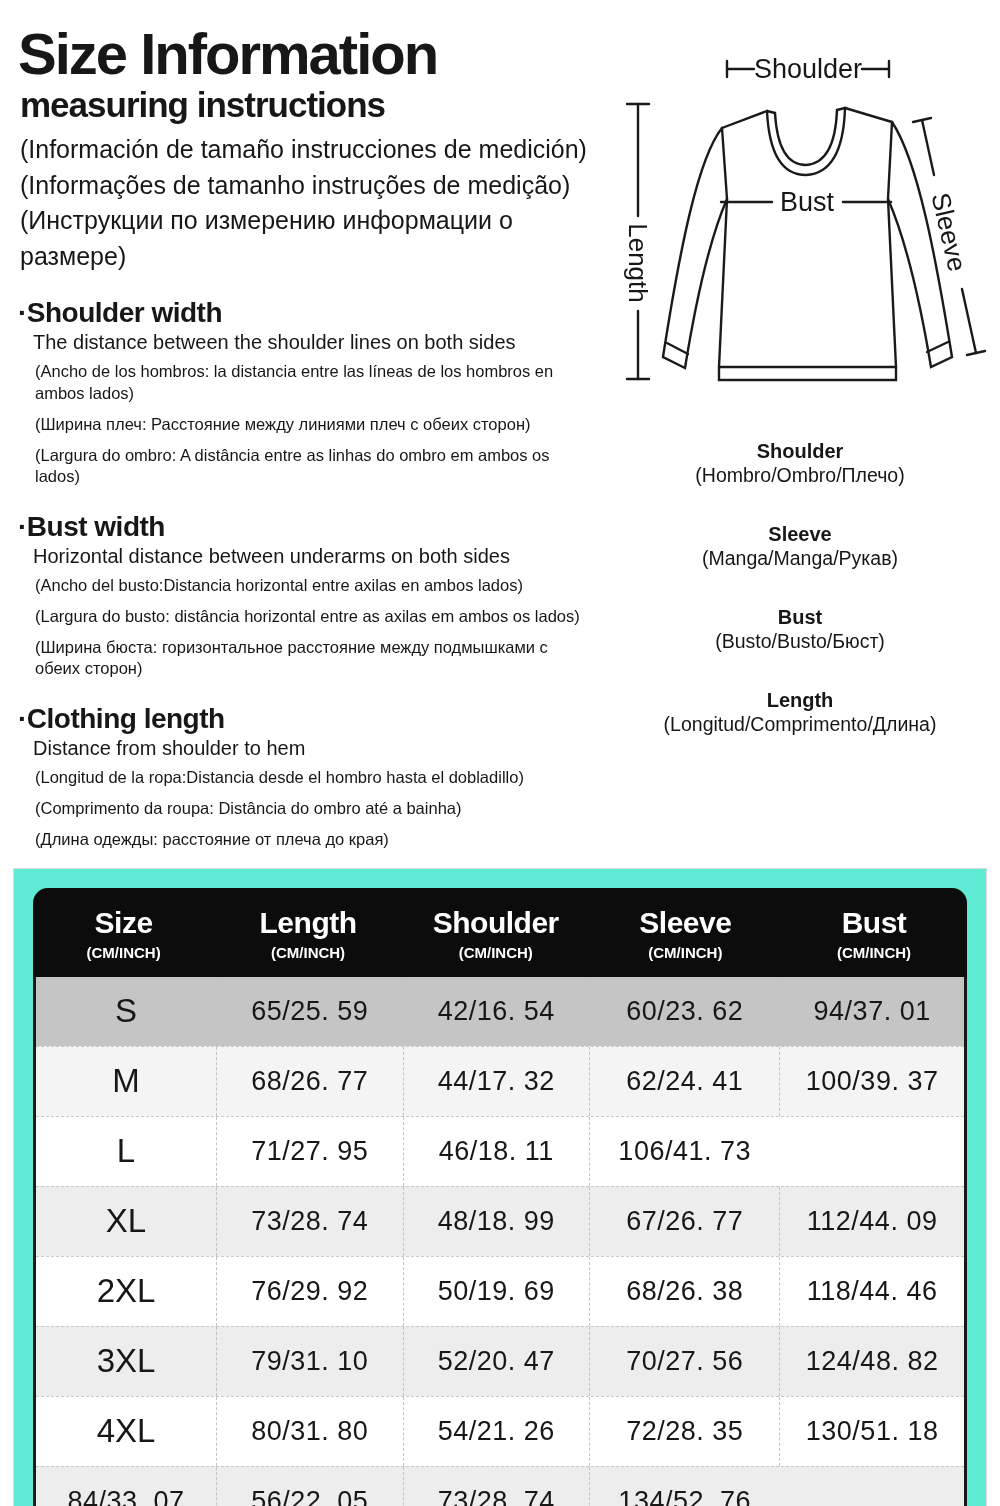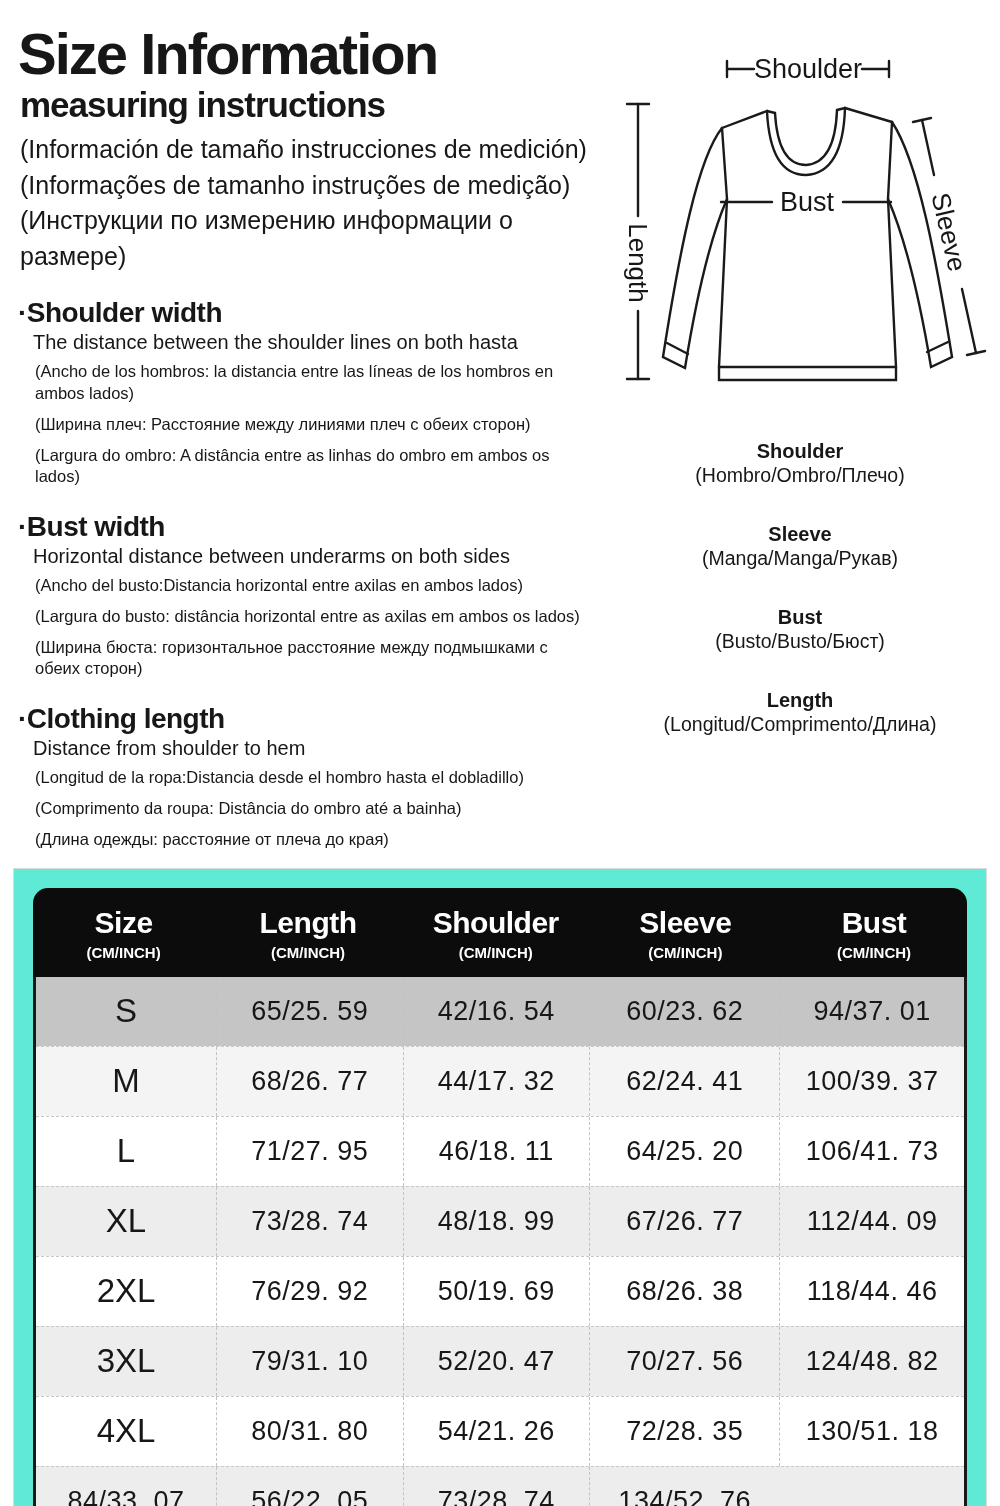--- a/index.html
+++ b/index.html
@@ -52,21 +52,21 @@
 
   <div class="intro">
     <h1 class="page-title">Size Information</h1>
     <div class="page-subtitle">measuring instructions</div>
     <div class="intro-trans">(Información de tamaño instrucciones de medición)</div>
     <div class="intro-trans">(Informações de tamanho instruções de medição)</div>
     <div class="intro-trans">(Инструкции по измерению информации о размере)</div>
 
     <div class="sec">
       <div class="sec-head"><span>·</span><span>Shoulder width</span></div>
-      <div class="sec-desc">The distance between the shoulder lines on both hasta</div>
+      <div class="sec-desc">The distance between the shoulder lines on both sides</div>
       <div class="sec-trans">(Ancho de los hombros: la distancia entre las líneas de los hombros en ambos lados)</div>
       <div class="sec-trans">(Ширина плеч: Расстояние между линиями плеч с обеих сторон)</div>
       <div class="sec-trans">(Largura do ombro: A distância entre as linhas do ombro em ambos os lados)</div>
     </div>
 
     <div class="sec">
       <div class="sec-head"><span>·</span><span>Bust width</span></div>
       <div class="sec-desc">Horizontal distance between underarms on both sides</div>
       <div class="sec-trans">(Ancho del busto:Distancia horizontal entre axilas en ambos lados)</div>
       <div class="sec-trans">(Largura do busto: distância horizontal entre as axilas em ambos os lados)</div>
@@ -184,21 +184,20 @@
       <div class="t-cell size">M</div>
       <div class="t-cell">68/26. 77</div>
       <div class="t-cell">44/17. 32</div>
       <div class="t-cell">62/24. 41</div>
       <div class="t-cell">100/39. 37</div>
     </div>
     <div class="t-row">
       <div class="t-cell size">L</div>
       <div class="t-cell">71/27. 95</div>
       <div class="t-cell">46/18. 11</div>
-      <div class="t-cell">64/25. 20</div>
       <div class="t-cell">106/41. 73</div>
     </div>
     <div class="t-row">
       <div class="t-cell size">XL</div>
       <div class="t-cell">73/28. 74</div>
       <div class="t-cell">48/18. 99</div>
       <div class="t-cell">67/26. 77</div>
       <div class="t-cell">112/44. 09</div>
     </div>
     <div class="t-row">

